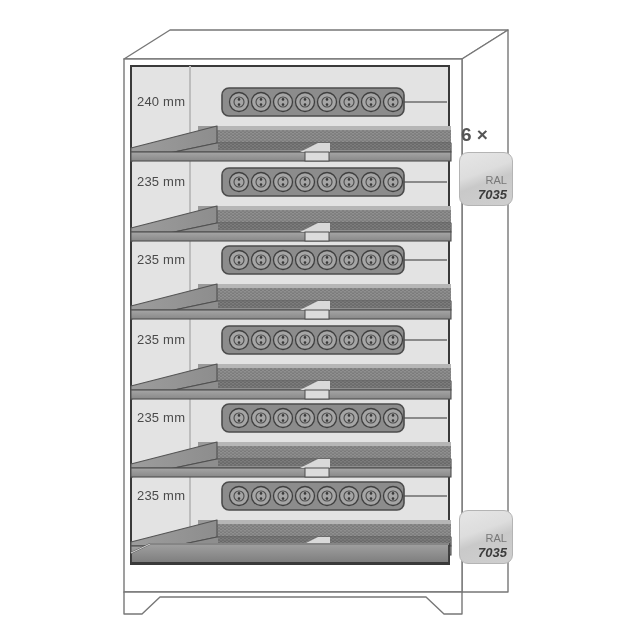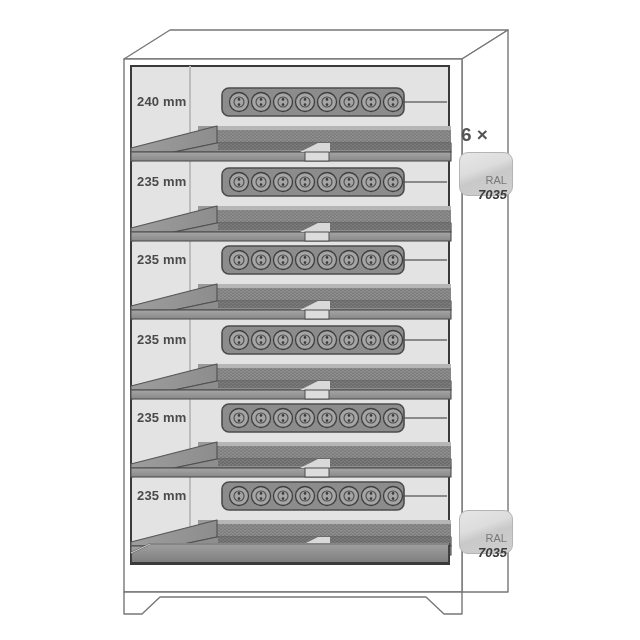--- a/index.html
+++ b/index.html
@@ -25,39 +25,39 @@
     left: 0; top: 0;
     width: 640px;
     height: 640px;
     display: block;
   }
   
   .dim-label {
     position: absolute;
     font-family: "Liberation Sans", sans-serif;
     font-size: 13px;
-    font-weight: bold;
+    font-weight: normal;
     color: #4a4a4a;
     letter-spacing: 0.2px;
     white-space: nowrap;
     line-height: 1;
   }
   .qty-label {
     position: absolute;
     font-family: "Liberation Sans", sans-serif;
     font-size: 19px;
     font-weight: bold;
     color: #555555;
     white-space: nowrap;
     line-height: 1;
   }
   .ral-chip {
     position: absolute;
     width: 54px;
-    height: 44px;
+    height: 54px;
     border-radius: 9px;
     border: 1px solid #b4b4b4;
     background: linear-gradient(160deg,#e6e6e6 0%, #dddddd 38%, #c9c9c9 55%, #cfcfcf 100%);
     box-sizing: border-box;
   }
   .ral-chip .ral-word {
     position: absolute;
     right: 5px;
     top: 22px;
     font-size: 11px;

